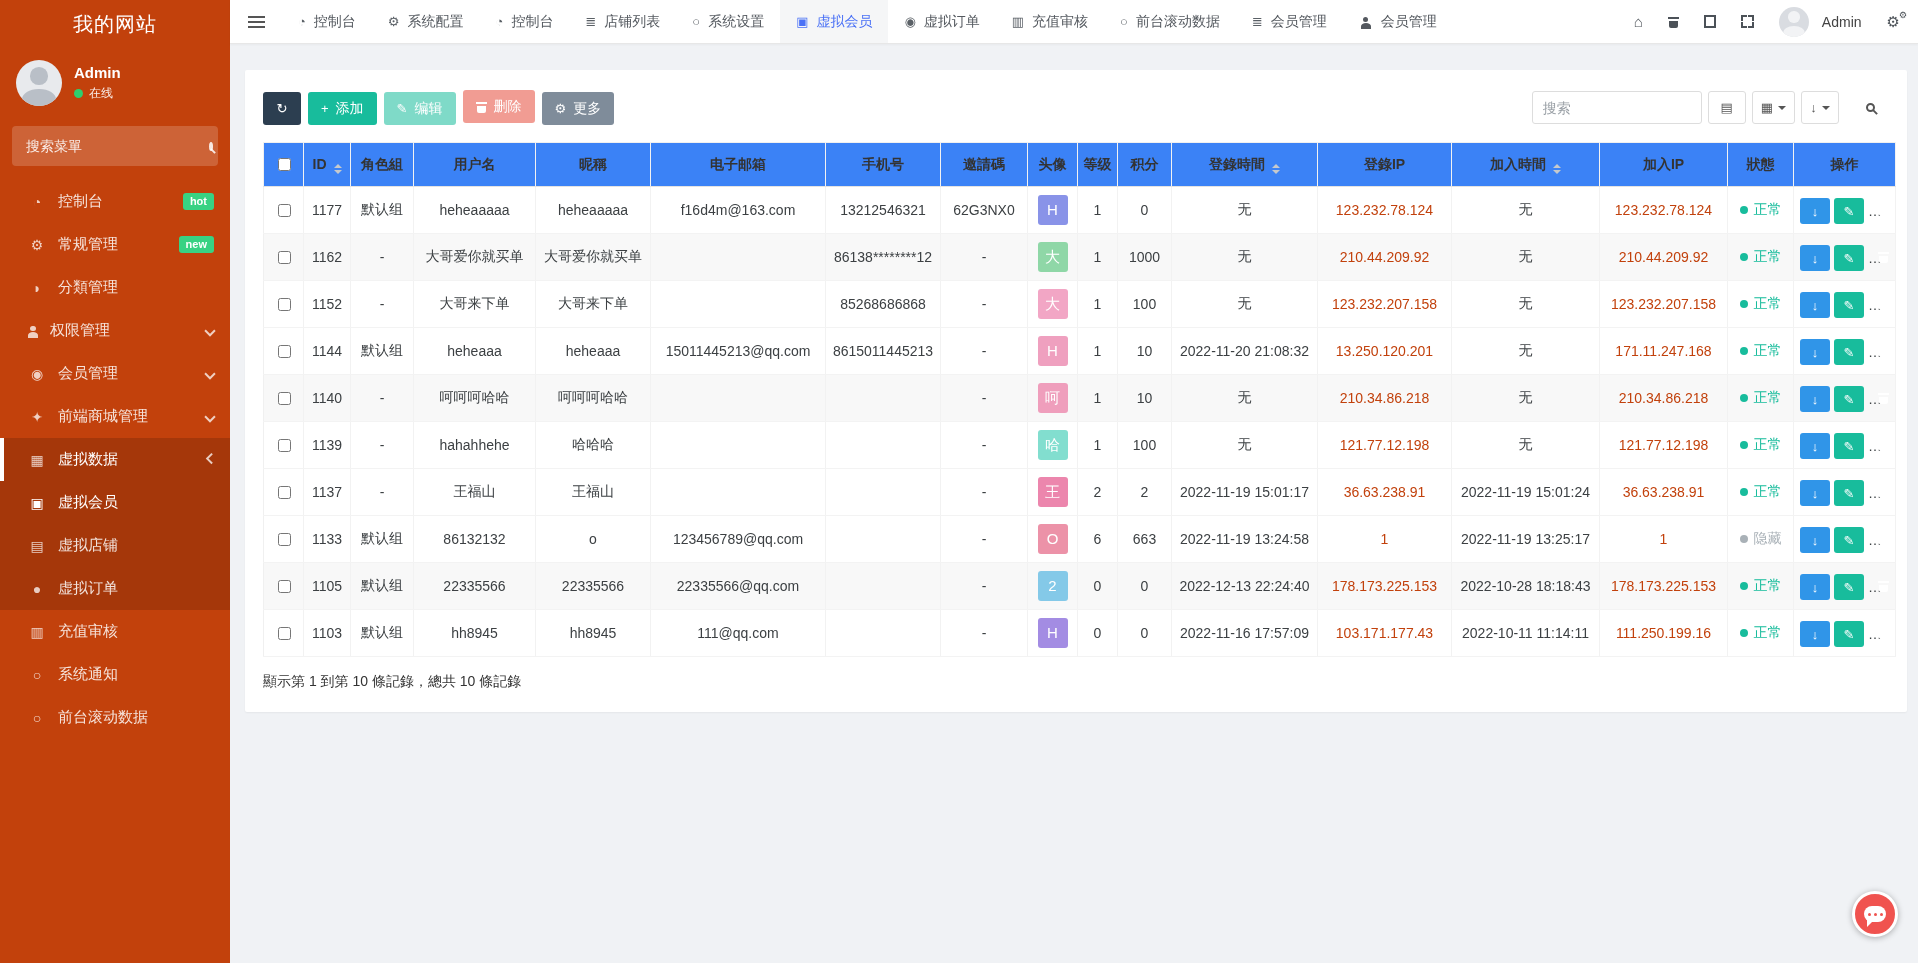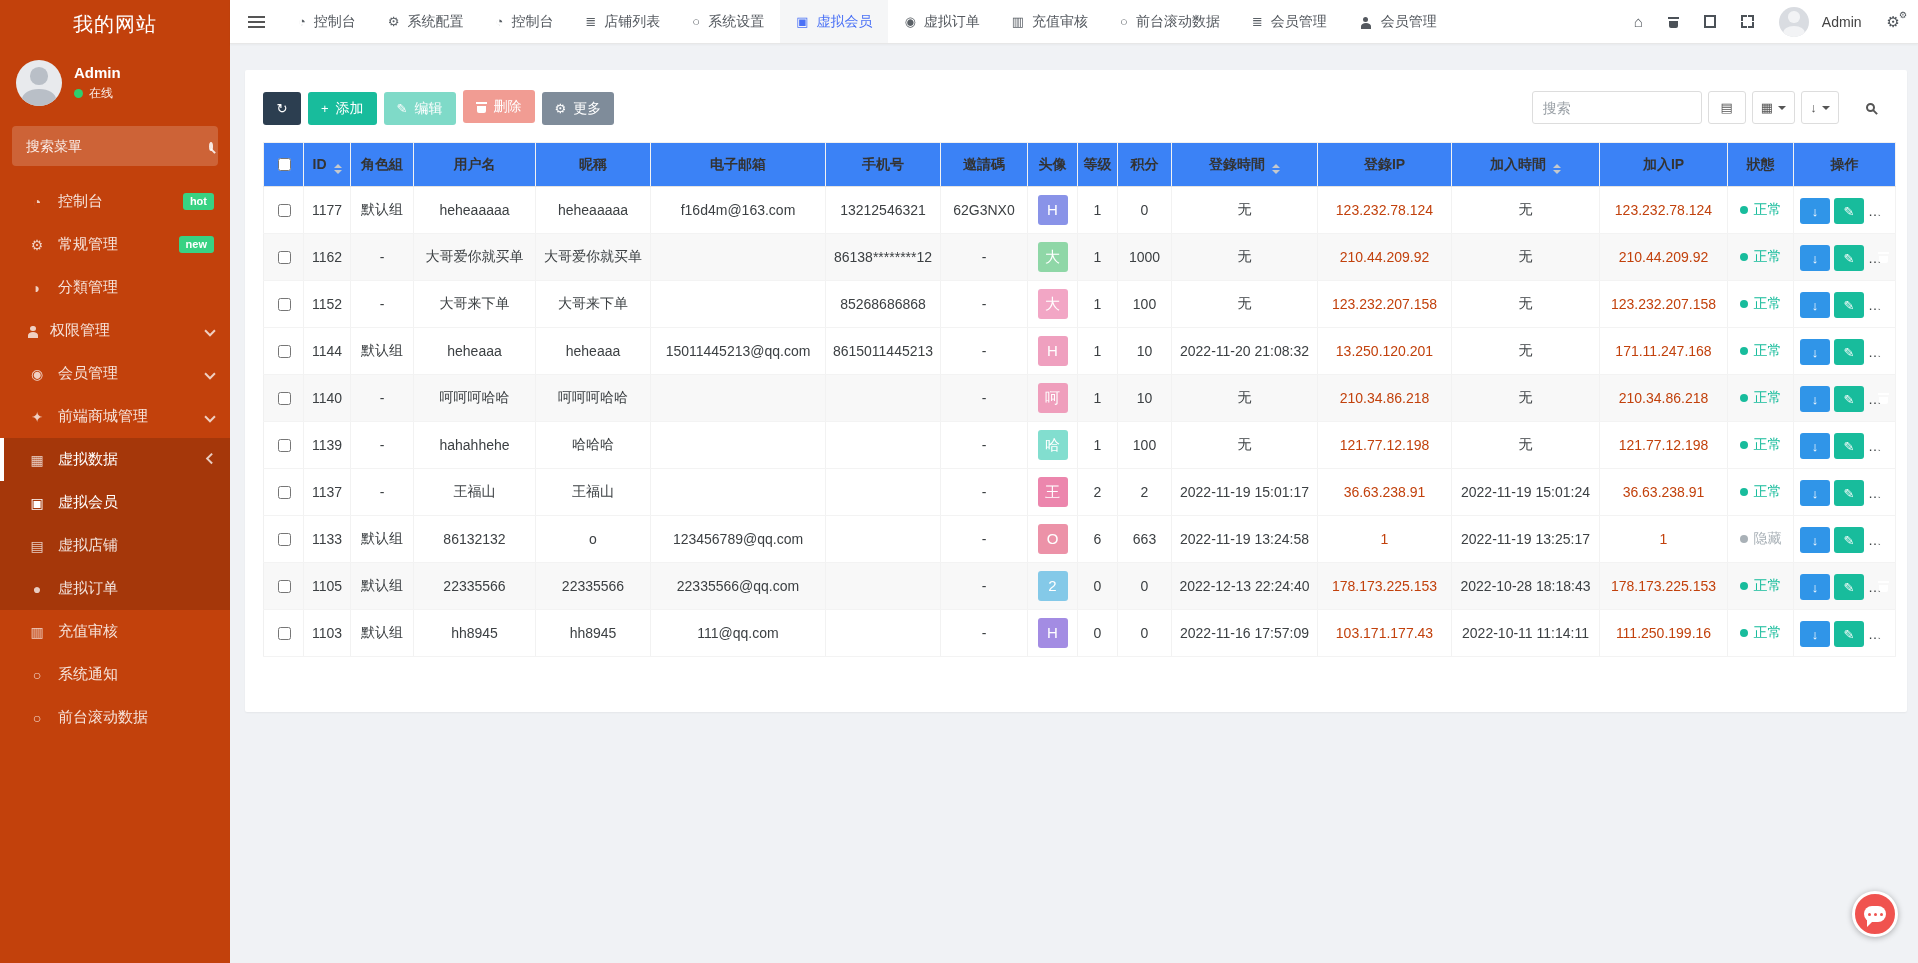--- a/index.html
+++ b/index.html
@@ -661,20 +661,21 @@
                     <span class="uicon">↓</span>
                   </span><span class="ab ab-edit">
                     <span class="uicon">✎</span>
                   </span><span class="ab ab-del">
                     <span class="cicon i-trash"></span>
                   </span></td>
               </tr>
             </tbody>
         </table>
 
+        <div class="grid-footer">顯示第 1 到第 10 條記錄，總共 10 條記錄</div>
       </div>
     </div>
   </div>
 </div>
 
 <div class="fab">
   <span class="bubble">
       <i></i>
       <i></i>
       <i></i>

